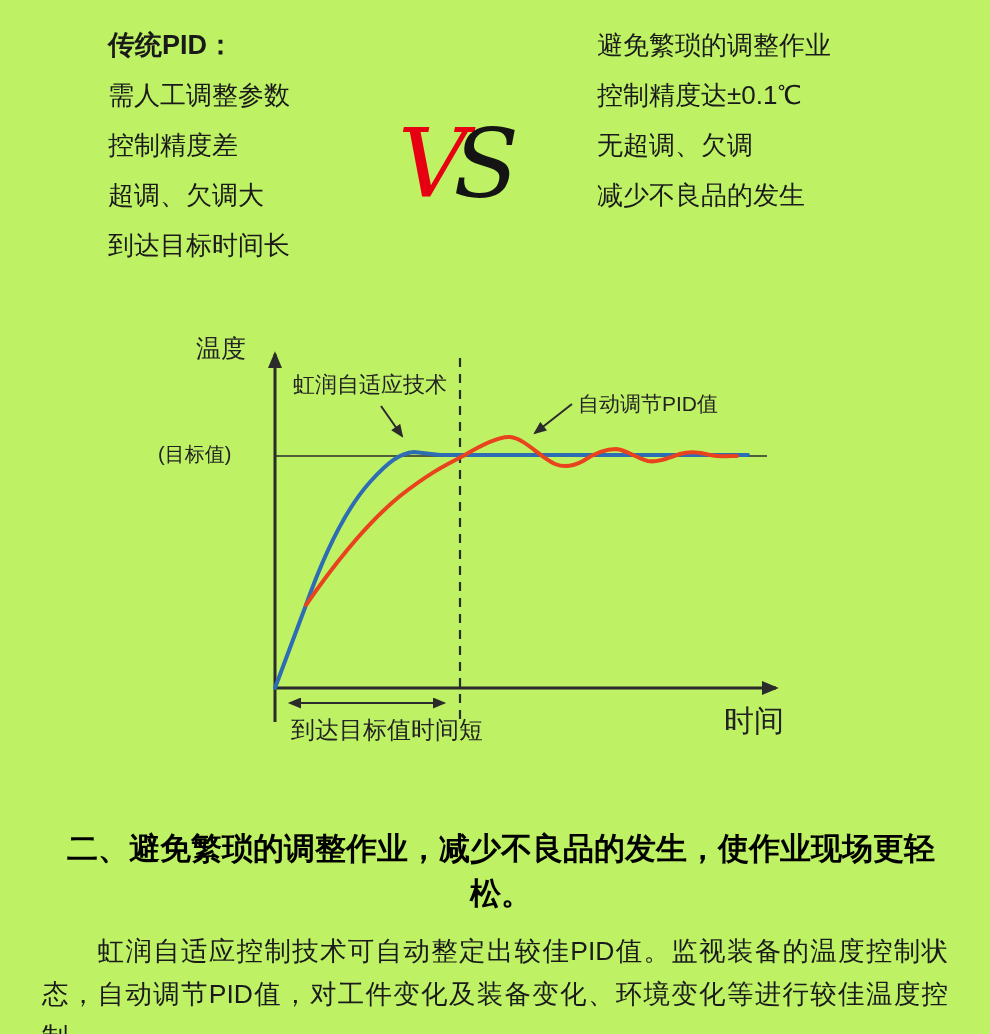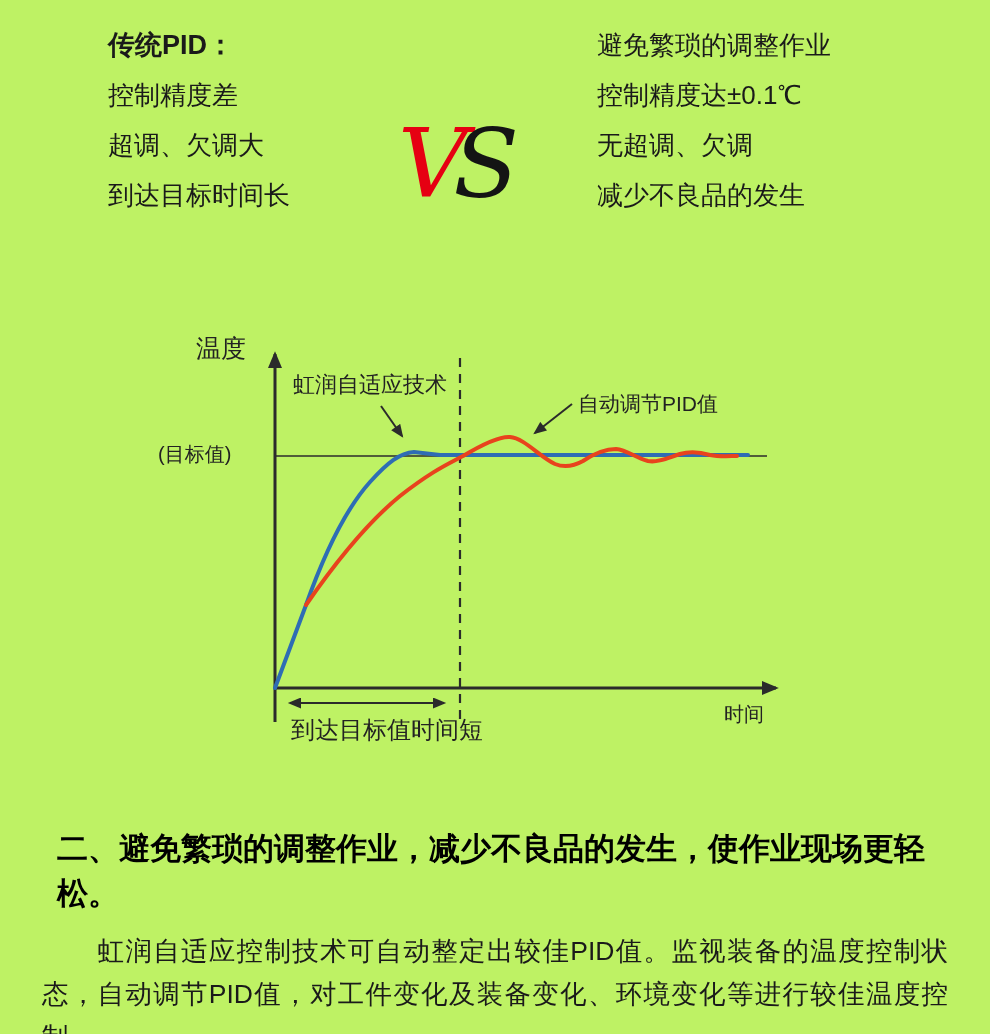--- a/index.html
+++ b/index.html
@@ -24,40 +24,41 @@
   .vs .vs-v{color:#e60012;}
   .vs .vs-s{color:#141414;margin-left:-14px;}
 
   
   .fig-svg{left:0;top:0;}
   .lbl{white-space:nowrap;color:#222;}
   .lbl-temp{left:196px;top:332px;font-size:25px;}
   .lbl-target{left:158px;top:441px;font-size:20px;}
   .lbl-adaptive{left:293px;top:370px;font-size:22px;}
   .lbl-pid{left:578px;top:390px;font-size:21px;}
-  .lbl-time{left:724px;top:701px;font-size:20px;text-align:right;}
+  .lbl-time{left:724px;top:701px;font-size:30px;text-align:right;}
   .lbl-span{left:291px;top:714px;font-size:24px;}
 
   
   .heading{
     left:57px;top:800px;width:888px;
-    font-size:31px;font-weight:bold;line-height:45px;color:#000;
+    font-size:31px;font-weight:bold;line-height:45px;color:#000;text-align:center;
   }
   .body-text{
     left:42px;top:903px;width:906px;
     font-size:26.5px;line-height:43px;text-align:justify;color:#1a1a1a;
   }
 </style>
 </head>
 <body>
 
 <div class="page" style="background: #bef264;">
 
   <div class="abs col col-left">
     <div class="col-title">传统PID：</div>
+    <div>需人工调整参数</div>
     <div>控制精度差</div>
     <div>超调、欠调大</div>
     <div>到达目标时间长</div>
   </div>
 
   <div class="abs vs">
     <span class="vs-v" style="color: rgb(230, 0, 18);">V</span><span class="vs-s" style="color: rgb(20, 20, 20);">S</span>
   </div>
 
   <div class="abs col col-right">

